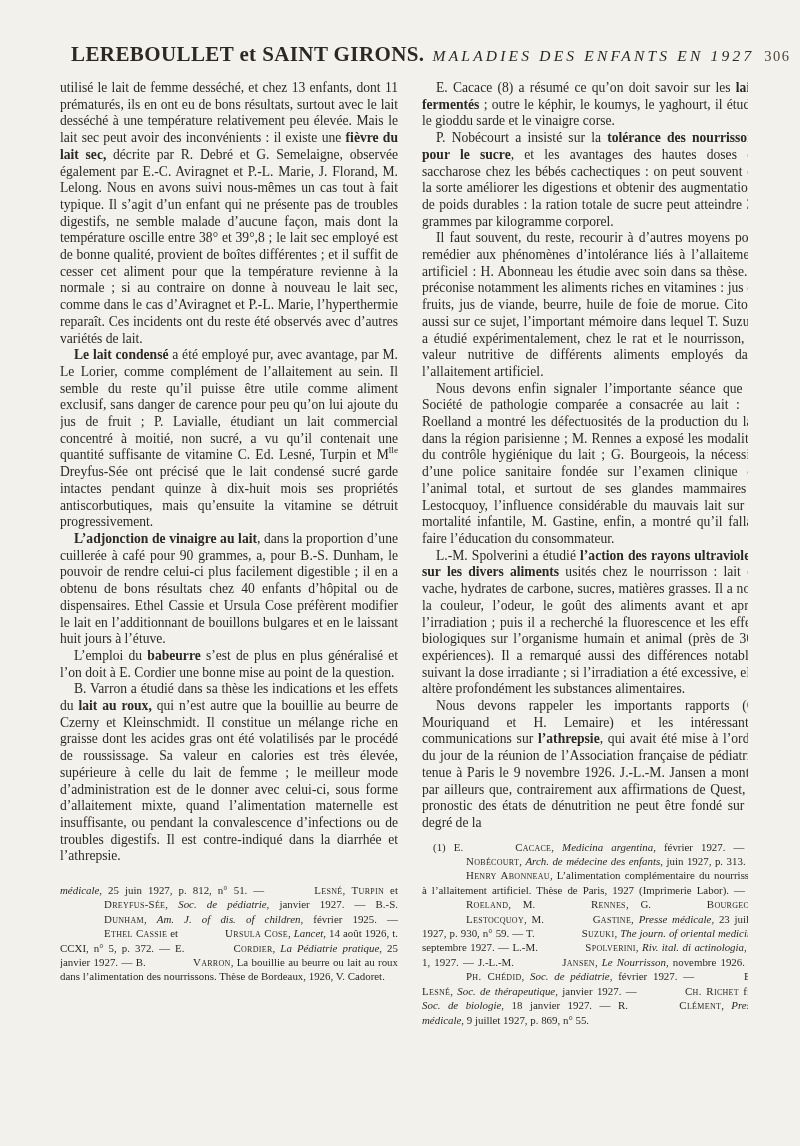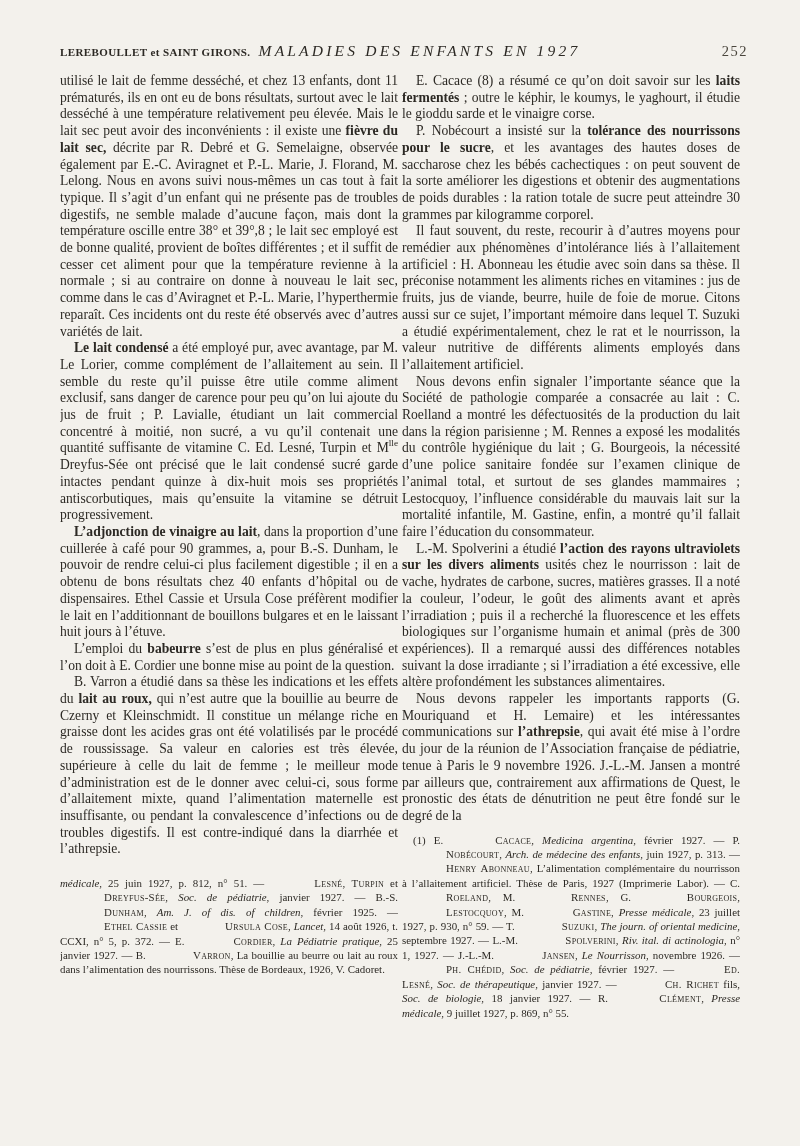--- a/index.html
+++ b/index.html
@@ -19,38 +19,39 @@
   .pagehead {
     display: flex;
     justify-content: space-between;
     align-items: baseline;
     margin-bottom: 13px;
     white-space: nowrap;
   }
   .head-left { display: flex; align-items: baseline; }
   .authors {
     font-weight: bold;
-    font-size: 11px;
+    font-size: 21px;
     letter-spacing: 0.4px;
+    margin-left: 11px;
   }
   .head-title {
     font-style: italic;
     font-size: 15.5px;
     letter-spacing: 3.2px;
     margin-left: 8px;
   }
   .pageno {
     font-size: 14.5px;
     letter-spacing: 1.5px;
     color: #4a463d;
     margin-left: 10px;
   }
   .columns {
     display: flex;
-    gap: 4px;
+    gap: 24px;
     height: 1044px;
     overflow: hidden;
   }
   .col { width: 338px; flex: 0 0 338px; display: flex; flex-direction: column; }
   .body-text {
     font-size: 13.6px;
     line-height: 16.7px;
     text-align: justify;
     hyphens: auto;
   }
@@ -71,21 +72,21 @@
 </style>
 </head>
 <body>
 
 <div class="page">
   <header class="pagehead">
     <div class="head-left">
       <span class="authors">LEREBOULLET et SAINT GIRONS.</span>
       <span class="head-title">MALADIES DES ENFANTS EN 1927</span>
     </div>
-    <span class="pageno">252</span>
+    <span class="pageno">306</span>
   </header>
 
   <div class="columns">
     <section class="col">
       <div class="body-text">
           <p class="para no-indent"><span>utilisé le lait de femme desséché, et chez 13 enfants, dont 11 prématurés, ils en ont eu de bons résultats, surtout avec le lait desséché à une température relativement peu élevée. Mais le lait sec peut avoir des inconvénients : il existe une </span><span class="b">fièvre du lait sec,</span><span> décrite par R. Debré et G. Semelaigne, observée également par E.-C. Aviragnet et P.-L. Marie, J. Florand, M. Lelong. Nous en avons suivi nous-mêmes un cas tout à fait typique. Il s’agit d’un enfant qui ne présente pas de troubles digestifs, ne semble malade d’aucune façon, mais dont la température oscille entre 38° et 39°,8 ; le lait sec employé est de bonne qualité, provient de boîtes différentes ; et il suffit de cesser cet aliment pour que la température revienne à la normale ; si au contraire on donne à nouveau le lait sec, comme dans le cas d’Aviragnet et P.-L. Marie, l’hyperthermie reparaît. Ces incidents ont du reste été observés avec d’autres variétés de lait.</span></p>
           <p class="para"><span class="b">Le lait condensé</span><span> a été employé pur, avec avantage, par M. Le Lorier, comme complément de l’allaitement au sein. Il semble du reste qu’il puisse être utile comme aliment exclusif, sans danger de carence pour peu qu’on lui ajoute du jus de fruit ; P. Lavialle, étudiant un lait commercial concentré à moitié, non sucré, a vu qu’il contenait une quantité suffisante de vitamine C. Ed. Lesné, Turpin et M</span><span class="sup">lle</span><span> Dreyfus-Sée ont précisé que le lait condensé sucré garde intactes pendant quinze à dix-huit mois ses propriétés antiscorbutiques, mais qu’ensuite la vitamine se détruit progressivement.</span></p>
           <p class="para"><span class="b">L’adjonction de vinaigre au lait</span><span>, dans la proportion d’une cuillerée à café pour 90 grammes, a, pour B.-S. Dunham, le pouvoir de rendre celui-ci plus facilement digestible ; il en a obtenu de bons résultats chez 40 enfants d’hôpital ou de dispensaires. Ethel Cassie et Ursula Cose préfèrent modifier le lait en l’additionnant de bouillons bulgares et en le laissant huit jours à l’étuve.</span></p>
           <p class="para"><span>L’emploi du </span><span class="b">babeurre</span><span> s’est de plus en plus généralisé et l’on doit à E. Cordier une bonne mise au point de la question.</span></p>
           <p class="para"><span>B. Varron a étudié dans sa thèse les indications et les effets du </span><span class="b">lait au roux,</span><span> qui n’est autre que la bouillie au beurre de Czerny et Kleinschmidt. Il constitue un mélange riche en graisse dont les acides gras ont été volatilisés par le procédé de roussissage. Sa valeur en calories est très élevée, supérieure à celle du lait de femme ; le meilleur mode d’administration est de le donner avec celui-ci, sous forme d’allaitement mixte, quand l’alimentation maternelle est insuffisante, ou pendant la convalescence d’infections ou de troubles digestifs. Il est contre-indiqué dans la diarrhée et l’athrepsie.</span></p>

